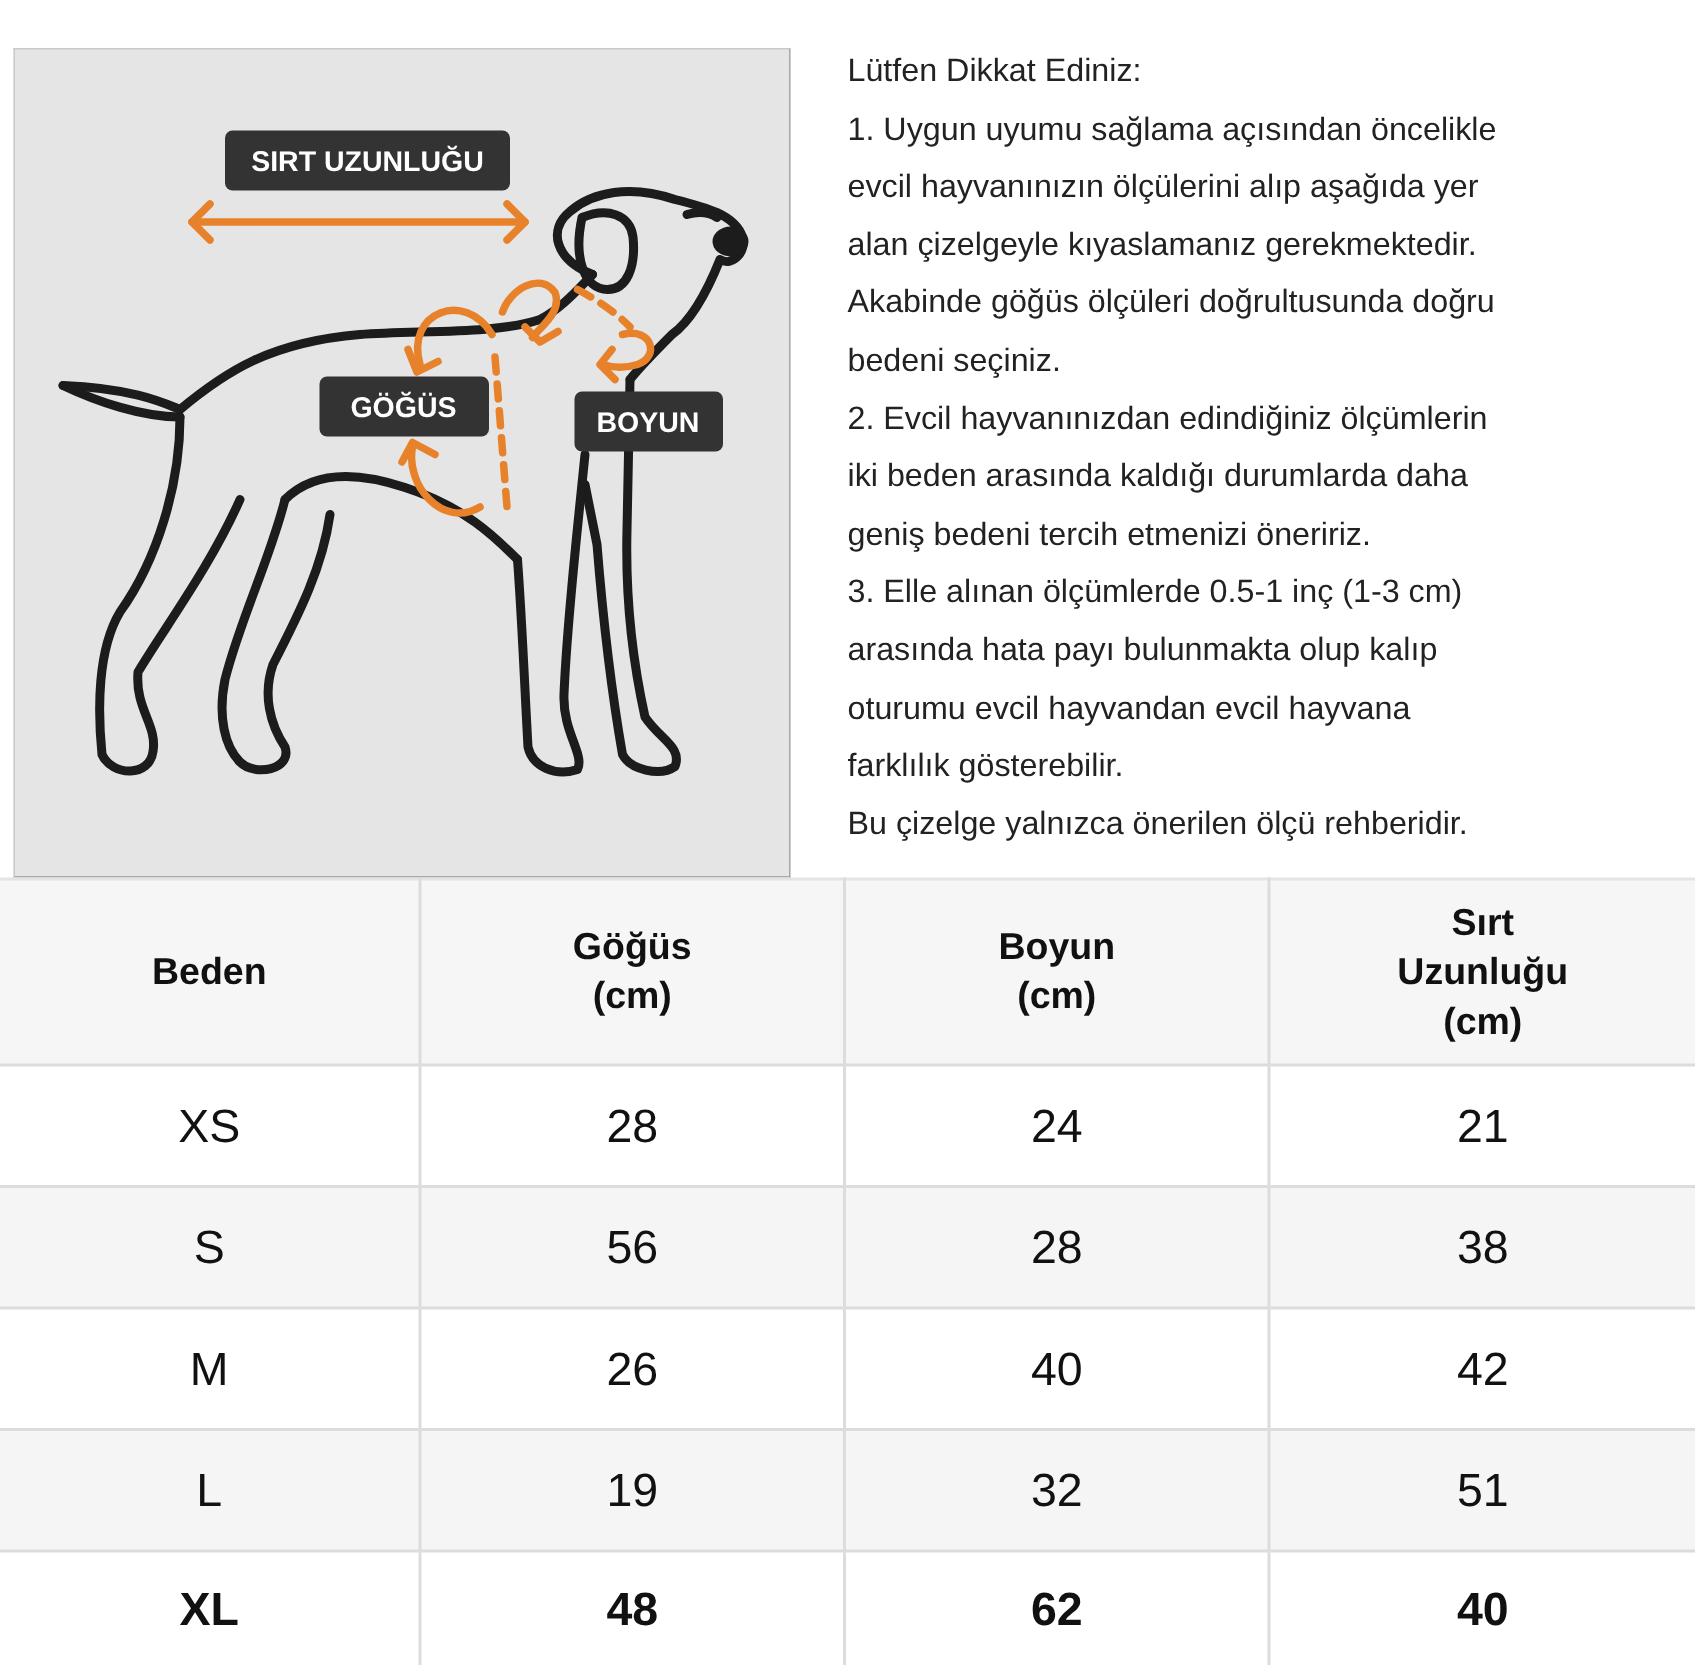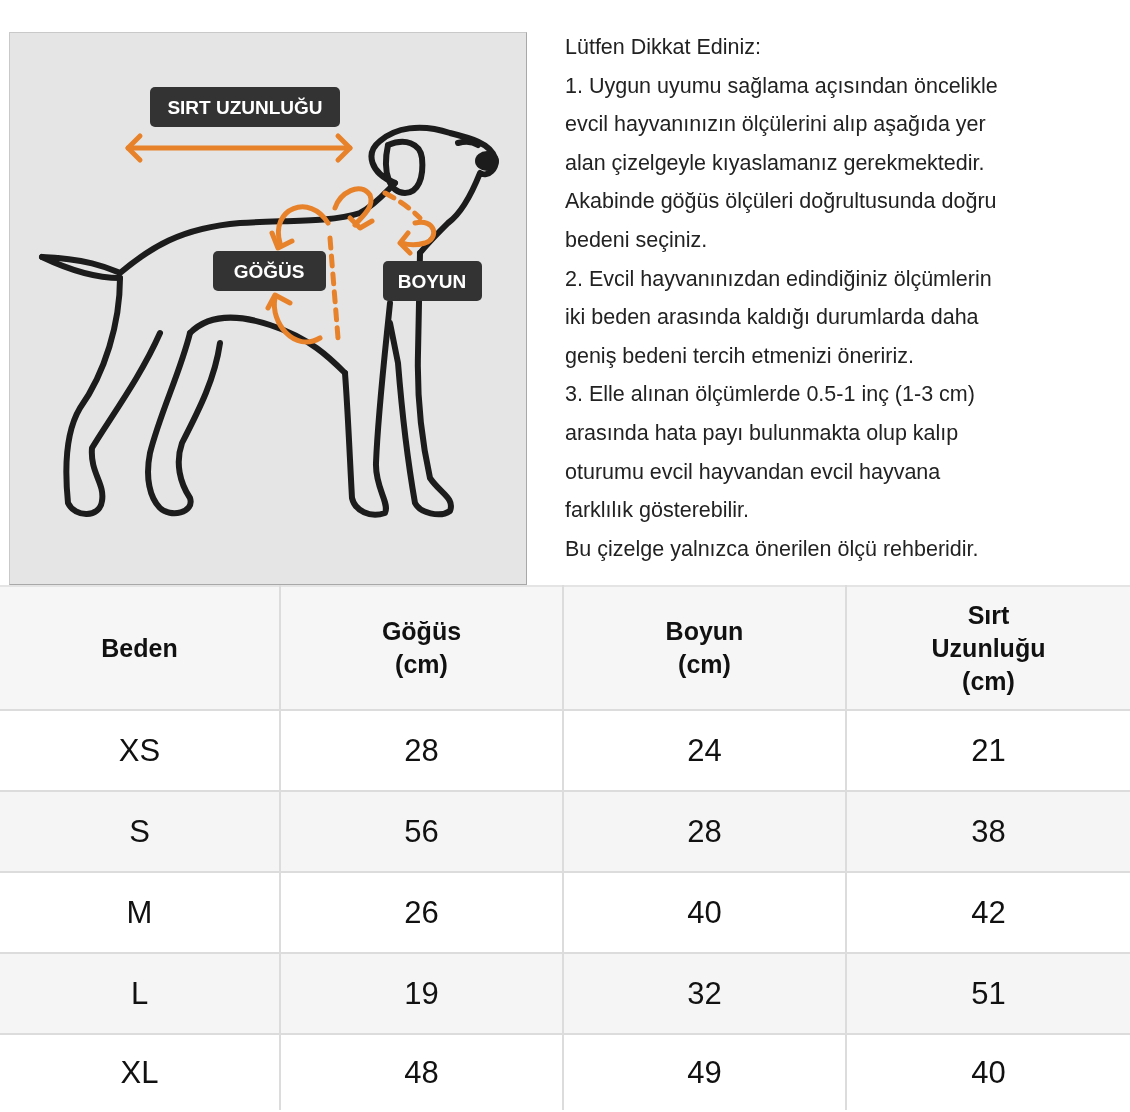--- a/index.html
+++ b/index.html
@@ -36,21 +36,21 @@
     table.size tr > :first-child { border-left: none; text-align: center; }
     table.size tr > :last-child { border-right: none; }
     table.size th {
       height: 122px; background: #f6f6f6;
       font-weight: bold; font-size: 25px; line-height: 33px; color: #111;
     }
     table.size td {
       height: 79px; font-size: 31px; color: #111;
     }
     table.size tr.alt td { background: #f5f5f5; }
-    table.size tr.last td { border-bottom: none; height: 75px; }
+    table.size tr.last td { border-bottom: none; height: 75px; font-weight: bold; }
     table.size thead th { border-top: 2px solid #e4e4e4; }
   </style>
 </head>
 <body>
 
 <div class="figure">
   <svg width="518" height="517" viewBox="0 0 518 517">
     <g fill="none" stroke="#1c1c1c" stroke-width="6" stroke-linecap="round" stroke-linejoin="round">
 
       <path d="M 32 224 C 80 226 100 236 110 240 C 140 215 170 195 230 190 C 270 187 320 190 350 180 C 365 172 375 160 385 150"></path>
@@ -163,17 +163,17 @@
     </tr>
     <tr class="alt">
       <td>L</td>
       <td>19</td>
       <td>32</td>
       <td>51</td>
     </tr>
     <tr class="last">
       <td>XL</td>
       <td>48</td>
-      <td>49</td>
+      <td>62</td>
       <td>40</td>
     </tr>
   </tbody>
 </table>
 
 </body></html>

